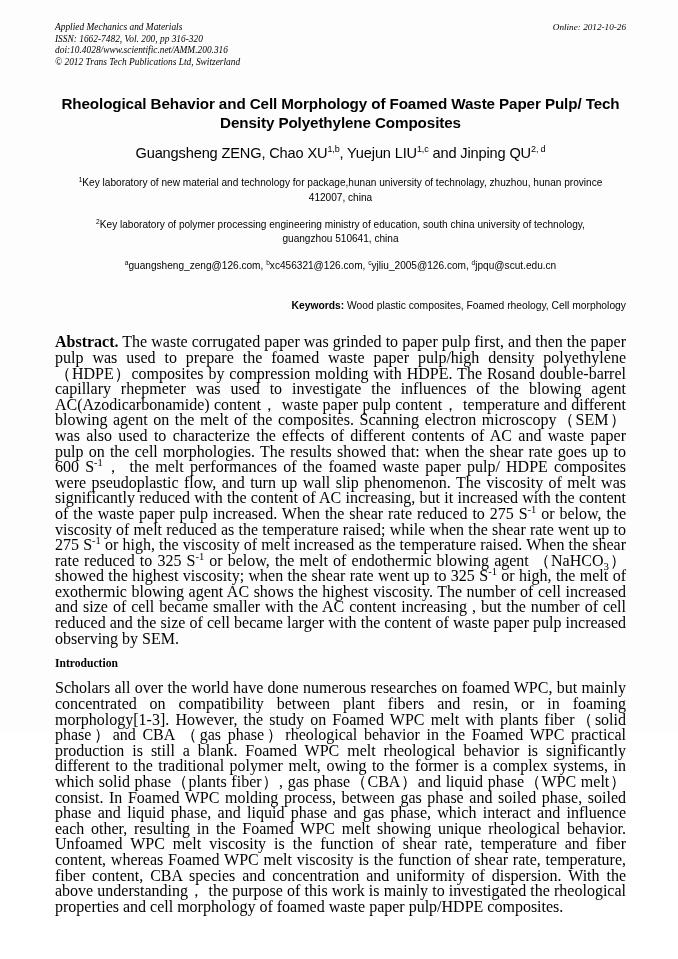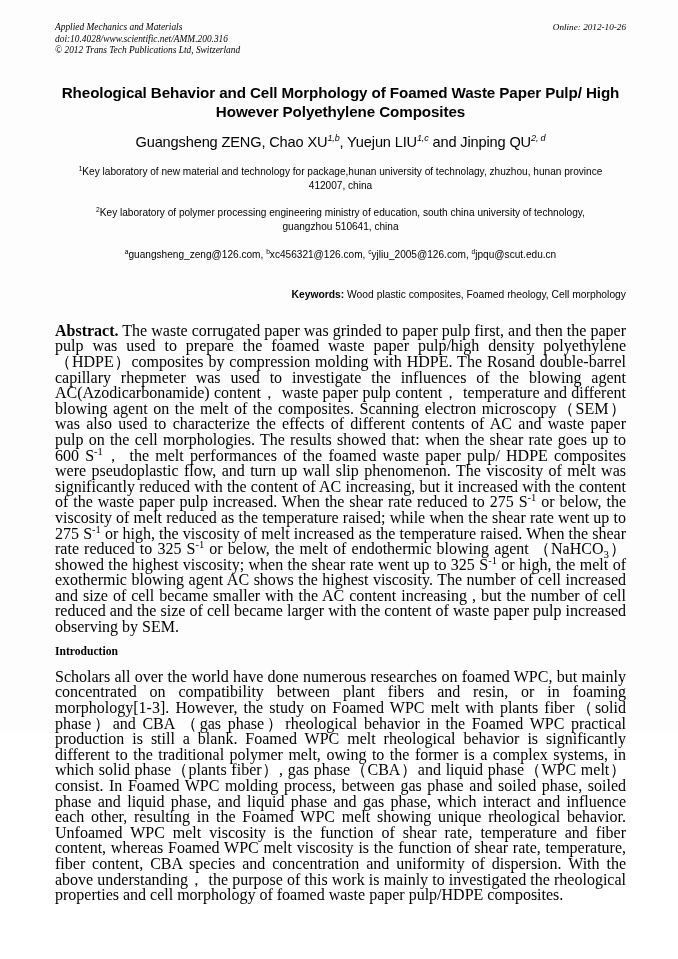--- a/index.html
+++ b/index.html
@@ -57,21 +57,21 @@
 
   
   .authors {
     font-family: "Liberation Sans", sans-serif;
     font-size: 14.6px;
     line-height: 18px;
     text-align: center;
     margin-top: 12px;
     letter-spacing: -0.15px;
   }
-  .authors sup { font-size: 0.62em; vertical-align: super; line-height: 0; font-style: italic; }
+  .authors sup { font-size: 0.62em; vertical-align: super; line-height: 0; }
 
   
   .affiliation {
     font-family: "Liberation Sans", sans-serif;
     font-size: 10.1px;
     line-height: 14.2px;
     text-align: center;
     margin: 0 auto;
     max-width: 540px;
   }
@@ -117,26 +117,27 @@
   }
   .intro-para { margin-top: 9px; }
 </style>
 </head>
 <body>
 
 <div class="page">
 
   <div class="journal-header">
     <div class="line">Applied Mechanics and Materials</div>
+    <div class="line">ISSN: 1662-7482, Vol. 200, pp 316-320</div>
     <div class="line">doi:10.4028/www.scientific.net/AMM.200.316</div>
     <div class="line">© 2012 Trans Tech Publications Ltd, Switzerland</div>
     <div class="journal-online">Online: 2012-10-26</div>
   </div>
 
-  <h1 class="title">Rheological Behavior and Cell Morphology of Foamed Waste Paper Pulp/ High However Polyethylene Composites</h1>
+  <h1 class="title">Rheological Behavior and Cell Morphology of Foamed Waste Paper Pulp/ Tech Density Polyethylene Composites</h1>
 
   <div class="authors">Guangsheng ZENG, Chao XU<sup>1,b</sup>, Yuejun LIU<sup>1,c</sup> and Jinping QU<sup>2, d</sup></div>
 
   <div class="affiliation aff-1"><sup>1</sup>Key laboratory of new material and technology for package,hunan university of technolagy, zhuzhou, hunan province 412007, china</div>
   <div class="affiliation aff-2"><sup>2</sup>Key laboratory of polymer processing engineering ministry of education, south china university of technology, guangzhou 510641, china</div>
   <div class="affiliation aff-3"><sup>a</sup>guangsheng_zeng@126.com, <sup>b</sup>xc456321@126.com, <sup>c</sup>yjliu_2005@126.com, <sup>d</sup>jpqu@scut.edu.cn</div>
 
   <div class="keywords">
     <b>Keywords:</b>
     <span>Wood plastic composites, Foamed rheology, Cell morphology</span>

